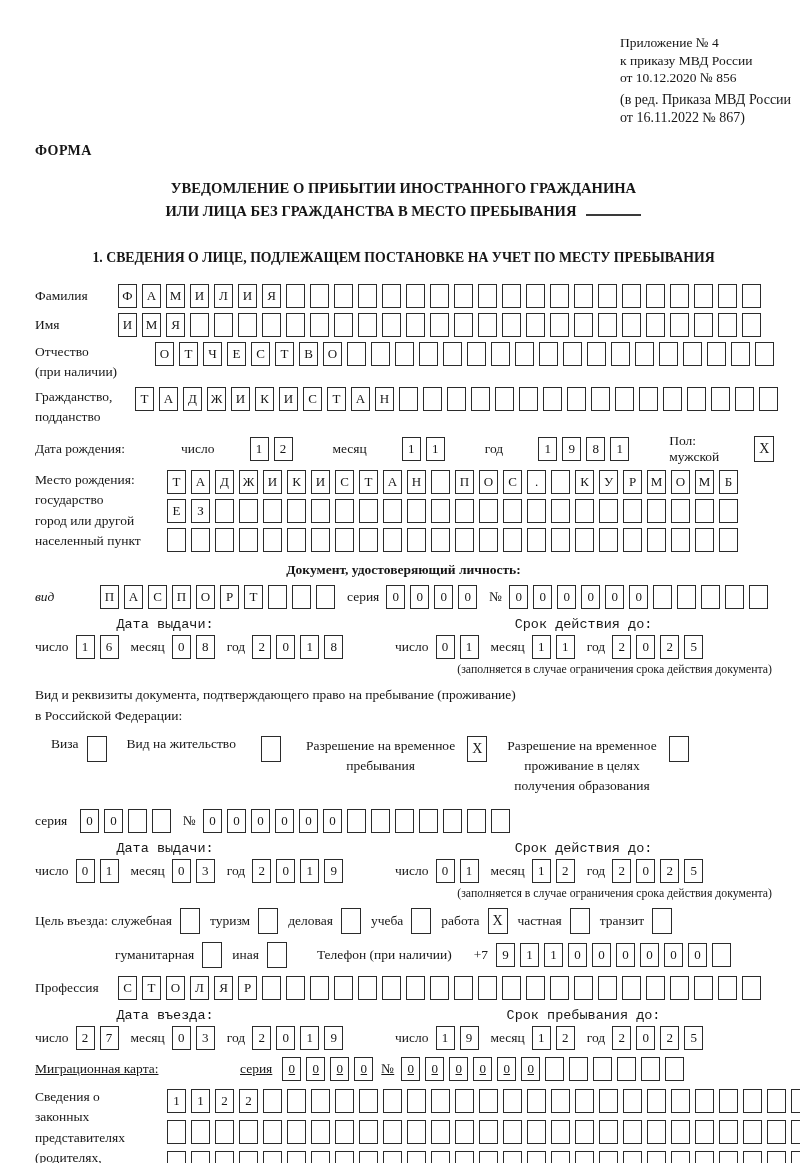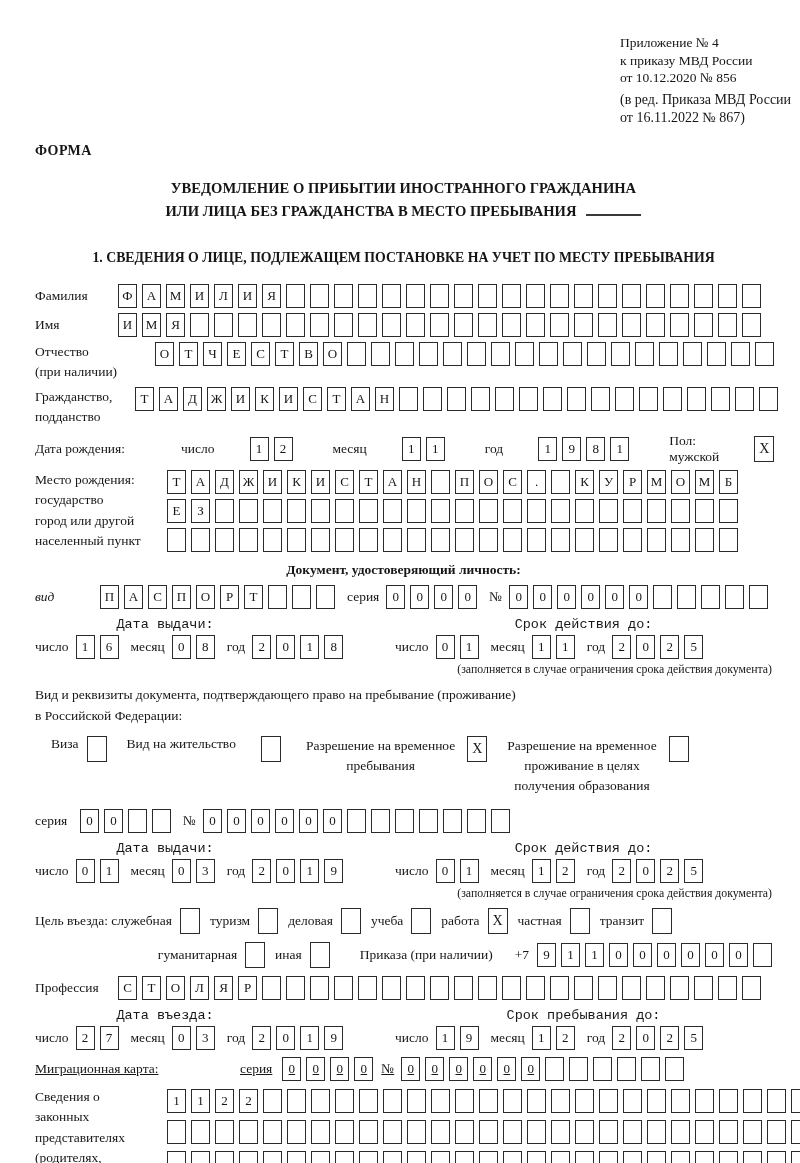--- a/index.html
+++ b/index.html
@@ -60,21 +60,21 @@
   .para { line-height:1.6; }
 
   .visarow { display:flex; align-items:flex-start; margin:9px 16px 12px; }
   .centerlbl { text-align:center; line-height:1.5; }
   .gap12 { width:12px; flex:none; } .gap20 { width:20px; flex:none; }
   .gap25 { width:25px; flex:none; } .gap8 { width:8px; flex:none; }
 
   .purpose { display:flex; align-items:center; margin-bottom:8px; }
   .purpose .cb { margin:0 10px 0 8px; }
   .purpose .cb:last-child { margin-right:0; }
-  .indent80 { padding-left:80px;justify-content:flex-end; }
+  .indent80 { padding-left:80px; }
 </style>
 </head>
 <body>
 
 <div class="page">
 
   <div class="appendix">
     <div>Приложение № 4</div>
     <div>к приказу МВД России</div>
     <div>от 10.12.2020 № 856</div>
@@ -548,21 +548,21 @@
     <span class="cb"></span>
     <span>транзит</span>
     <span class="cb"></span>
   </div>
 
   <div class="purpose indent80">
     <span>гуманитарная</span>
     <span class="cb"></span>
     <span>иная</span>
     <span class="cb"></span>
-    <span style="margin:0 10px 0 20px;">Приказа (при наличии)</span>
+    <span style="margin:0 10px 0 20px;">Телефон (при наличии)</span>
     <span style="margin:0 8px 0 12px;">+7</span>
     <span class="cells">
         <span class="cell">9</span>
         <span class="cell">1</span>
         <span class="cell">1</span>
         <span class="cell">0</span>
         <span class="cell">0</span>
         <span class="cell">0</span>
         <span class="cell">0</span>
         <span class="cell">0</span>

